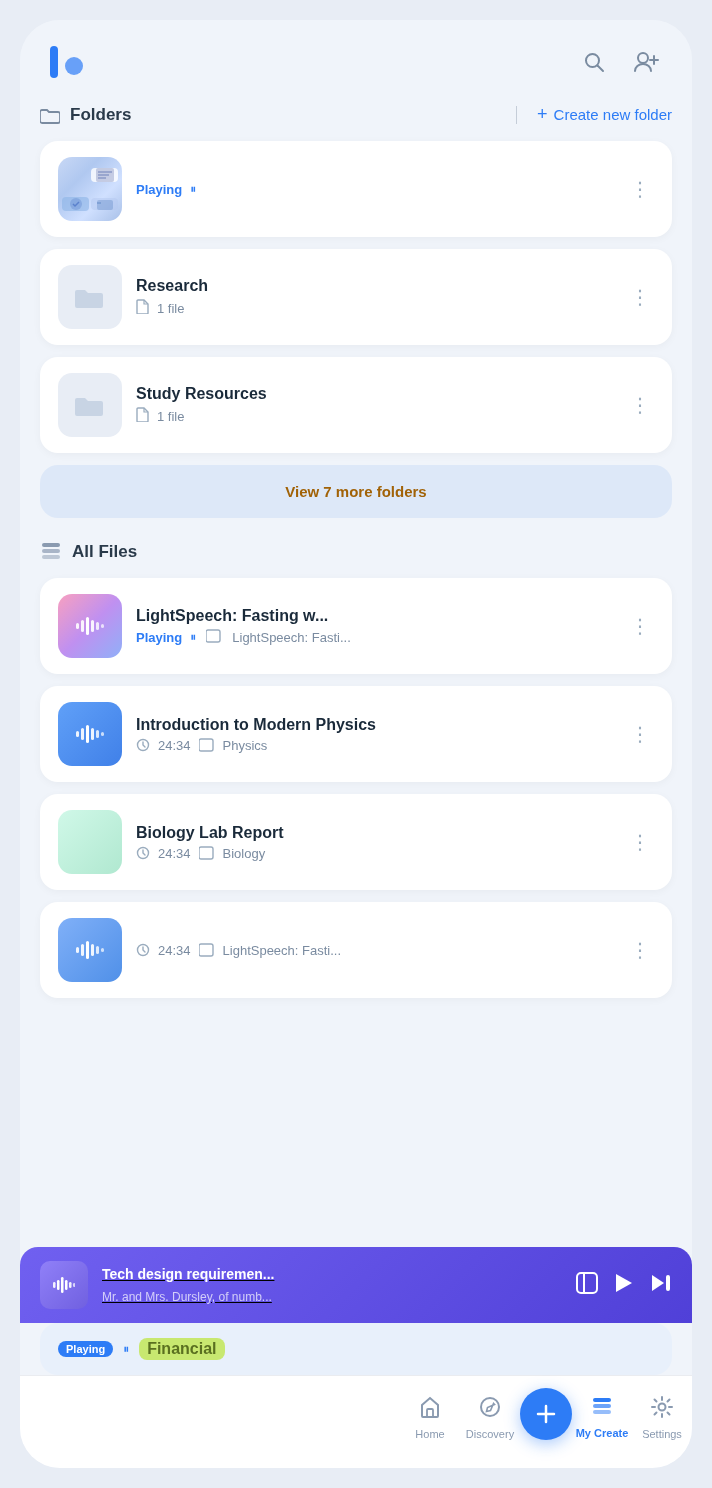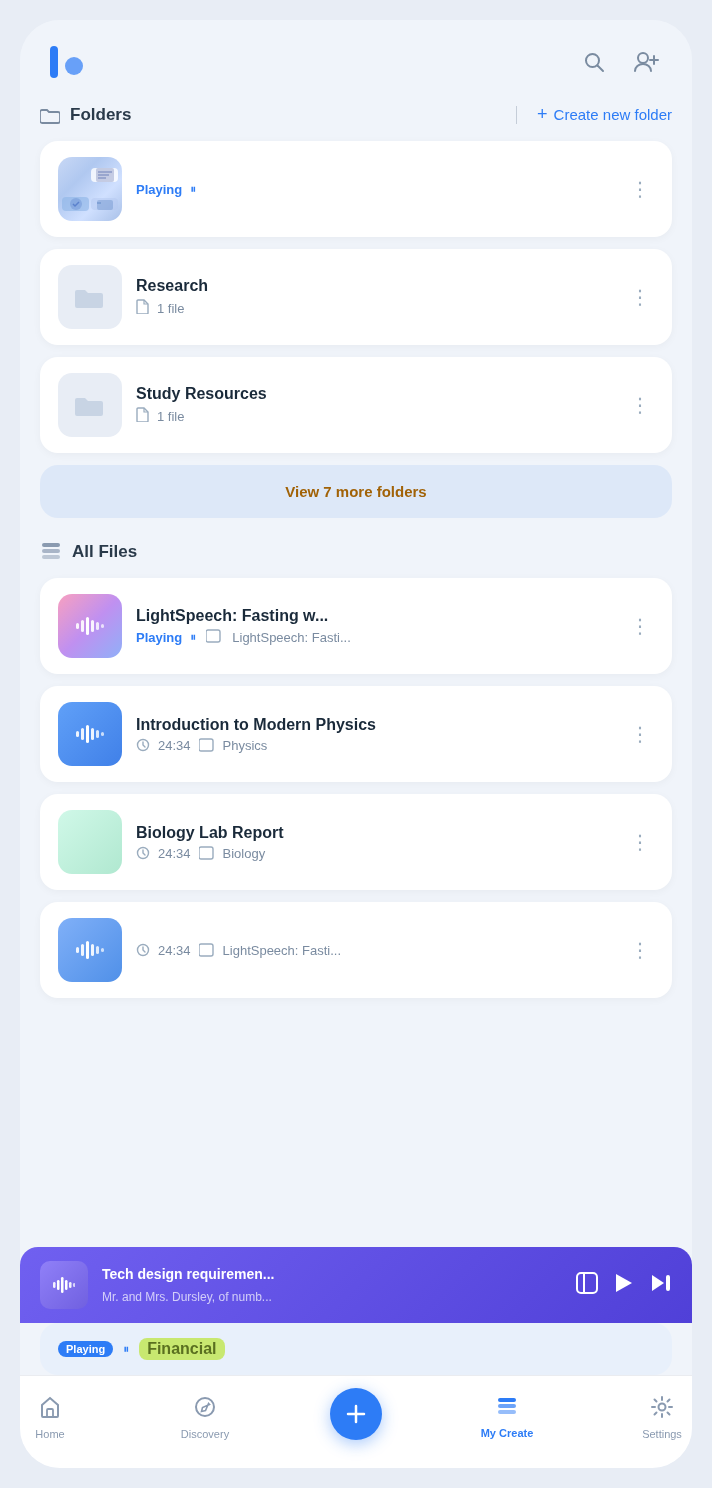--- a/index.html
+++ b/index.html
@@ -232,20 +232,21 @@
       border-radius: 10px;
       background: linear-gradient(135deg, #9080f8, #7060e0);
       display: flex;
       align-items: center;
       justify-content: center;
       flex-shrink: 0;
     }
     .now-playing-info {
       flex: 1;
       min-width: 0;
+      text-decoration: underline;
     }
     .now-playing-title {
       font-size: 14px;
       font-weight: 700;
       color: white;
       white-space: nowrap;
       overflow: hidden;
       text-overflow: ellipsis;
     }
     .now-playing-subtitle {
@@ -292,21 +293,21 @@
       border-radius: 8px;
       padding: 2px 8px;
       font-size: 16px;
       font-weight: 600;
     }
     
     .bottom-nav {
       background: white;
       display: flex;
       align-items: center;
-      justify-content: space-between;
+      justify-content: flex-end;
       padding: 12px 0 20px;
       border-top: 1px solid #eaecf0;
     }
     .nav-item {
       display: flex;
       flex-direction: column;
       align-items: center;
       gap: 4px;
       cursor: pointer;
       min-width: 60px;

